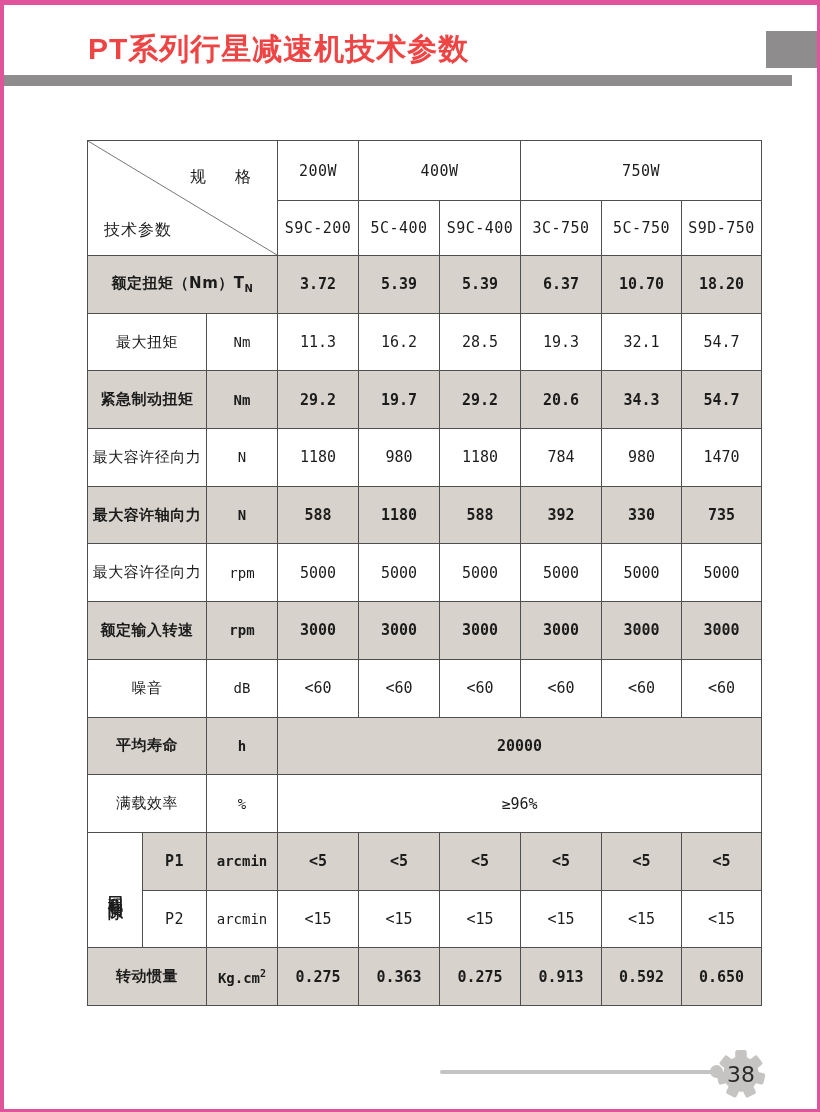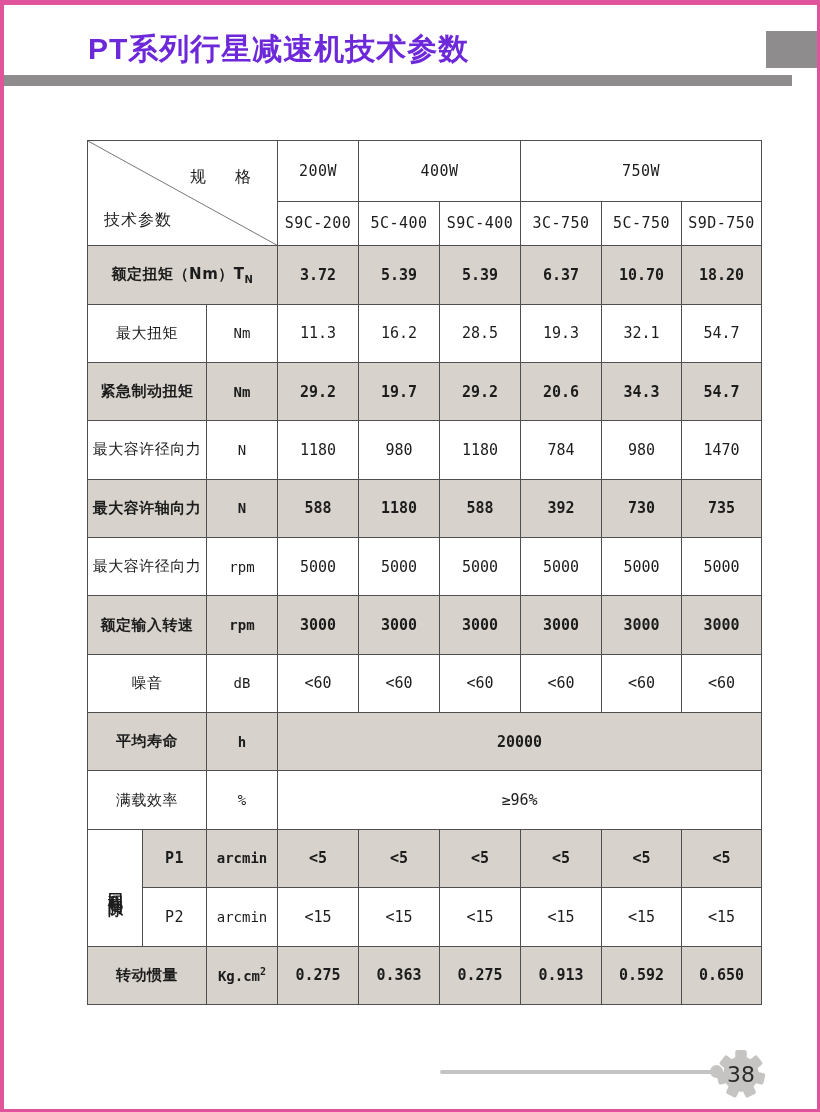--- a/index.html
+++ b/index.html
@@ -10,21 +10,21 @@
     background:#ffffff;
     border-top:5px solid #e0549b;
     border-left:4px solid #e0549b;
     border-right:3px solid #e0549b;
     border-bottom:3px solid #e0549b;
     font-family:"DejaVu Sans","Liberation Sans",sans-serif;
     overflow:hidden;
   }
   .page-title{
     position:absolute;left:84px;top:24px;
-    font-size:30px;font-weight:bold;color:#6d28d9;
+    font-size:30px;font-weight:bold;color:#ef4444;
     letter-spacing:1px;white-space:nowrap;
     font-family:"Liberation Sans","DejaVu Sans",sans-serif;
   }
   .title-bar{
     position:absolute;left:0;top:70px;width:788px;height:11px;
     background:#8e8c8d;
   }
   .accent-square{
     position:absolute;left:762px;top:26px;width:51px;height:37px;
     background:#8e8c8d;
@@ -35,21 +35,21 @@
     border-collapse:collapse;table-layout:fixed;
     color:#1c1c1c;
     border-radius:10px;
   }
   table.spec td{
     border:1px solid #4f4f4f;
     text-align:center;vertical-align:middle;
     padding:0;overflow:hidden;
   }
   tr.hr1{height:60px;}
-  tr.hr2{height:44px;}
+  tr.hr2{height:55px;}
   tr.r{height:57.7px;}
   tr.shade{background:#d7d3cc;font-weight:bold;}
   td.white-cell{background:#ffffff;}
   .lbl{font-size:15px;letter-spacing:0.5px;}
   .mono{font-family:"DejaVu Sans Mono","Liberation Mono",monospace;}
   .val{font-family:"DejaVu Sans Mono","Liberation Mono",monospace;font-size:15px;}
   .unit{font-family:"DejaVu Sans Mono","Liberation Mono",monospace;font-size:14px;}
   sub{font-size:10px;}
   sup{font-size:10px;}
   td.corner{position:relative;background:#fff;}
@@ -164,21 +164,21 @@
       <td class="val">1470</td>
     </tr>
 
     <tr class="r shade">
       <td class="lbl" colspan="2">最大容许轴向力</td>
       <td class="unit">N</td>
       <td class="val">588</td>
       <td class="val">1180</td>
       <td class="val">588</td>
       <td class="val">392</td>
-      <td class="val">730</td>
+      <td class="val">330</td>
       <td class="val">735</td>
     </tr>
 
     <tr class="r">
       <td class="lbl" colspan="2">最大容许径向力</td>
       <td class="unit">rpm</td>
       <td class="val">5000</td>
       <td class="val">5000</td>
       <td class="val">5000</td>
       <td class="val">5000</td>

